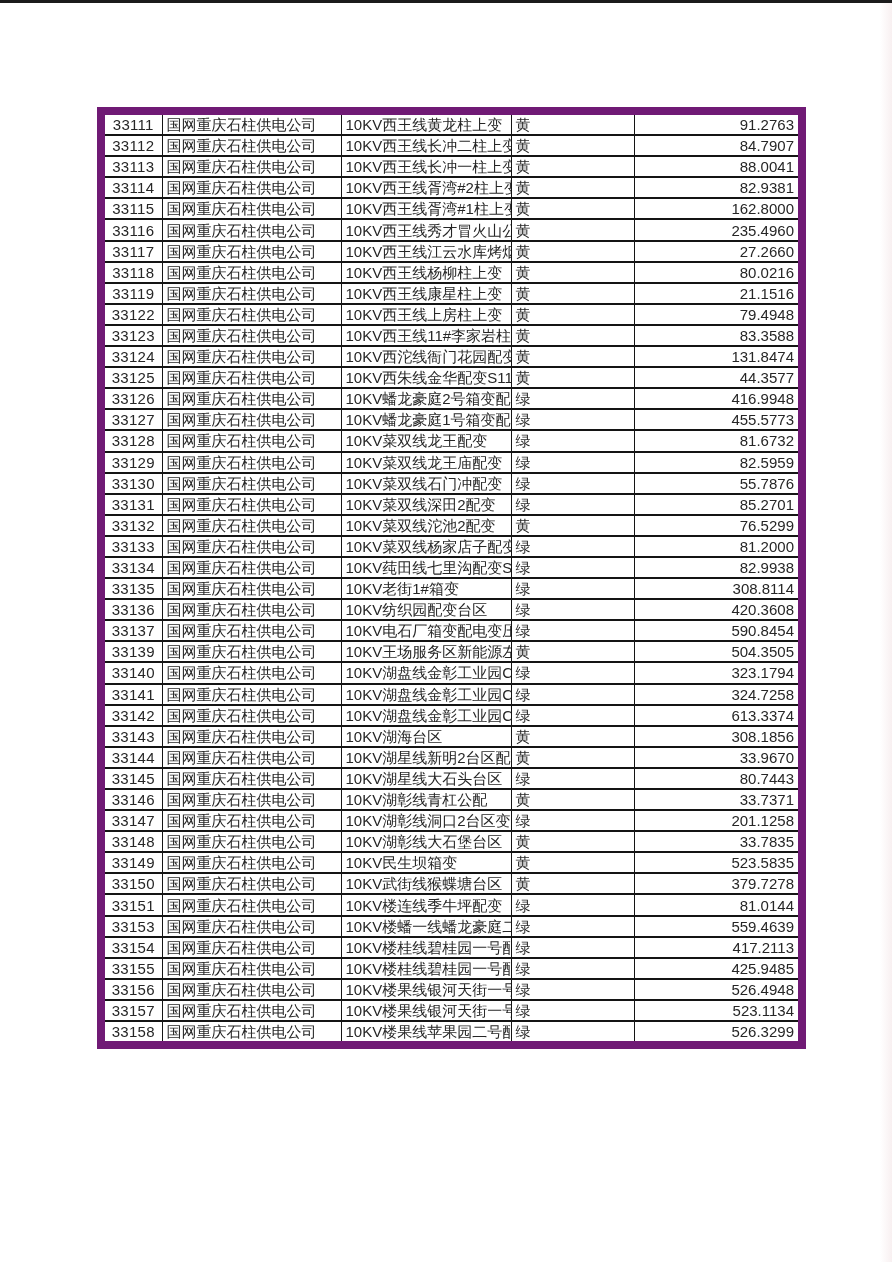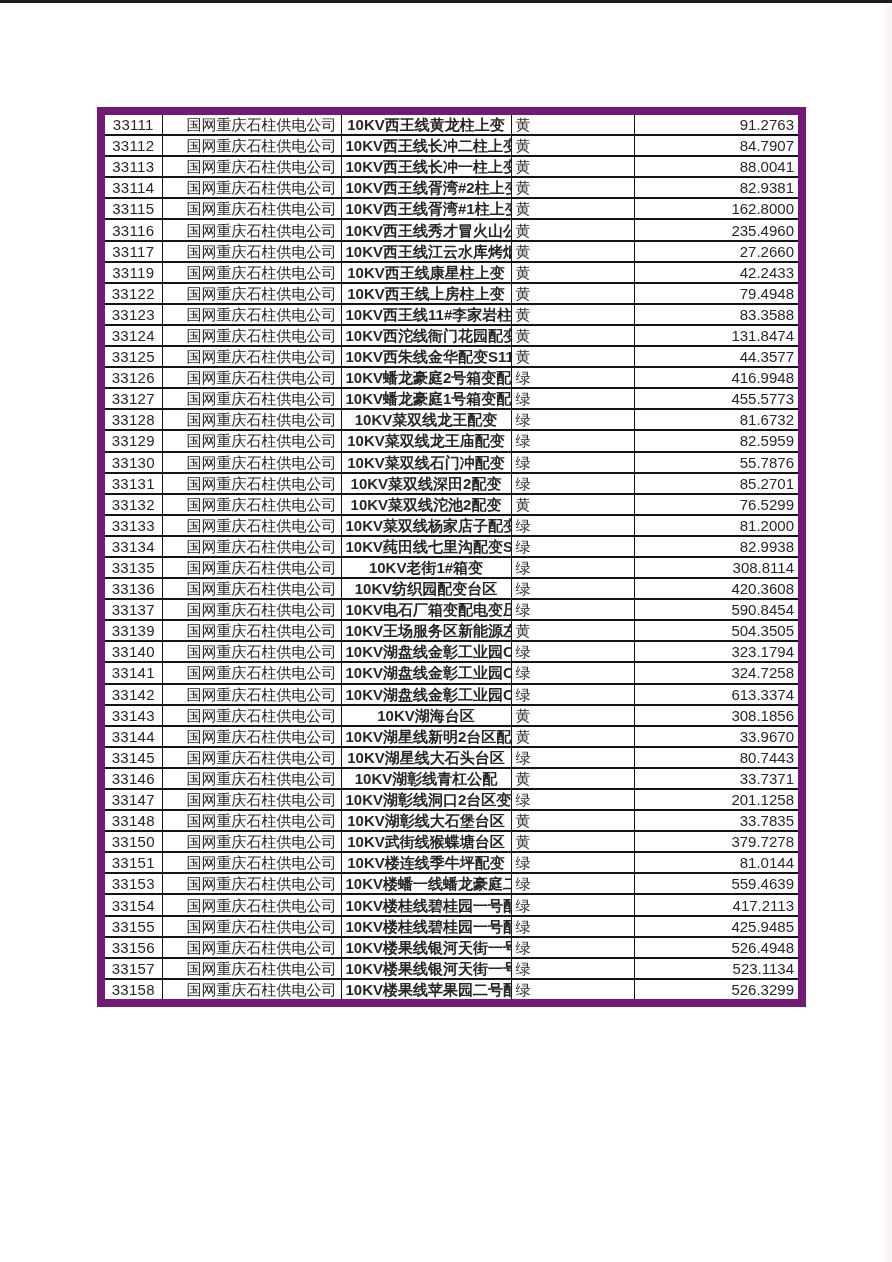--- a/index.html
+++ b/index.html
@@ -44,22 +44,22 @@
     height: 19.1px;
     padding: 0 4px;
     font-size: 15px;
     line-height: 19px;
     color: #262626;
     white-space: nowrap;
     overflow: hidden;
     box-sizing: content-box;
   }
   td.c-id    { text-align: center; letter-spacing: 0.3px; }
-  td.c-company { text-align: right; }
-  td.c-line  { text-align: center; font-weight: bold; }
+  td.c-company { text-align: left; }
+  td.c-line  { text-align: left; }
   td.c-status{ text-align: left; }
   td.c-value { text-align: right; }
 </style>
 </head>
 <body>
 
 <div class="page">
   <div class="top-edge"></div>
   <div class="right-shade"></div>
 
@@ -115,25 +115,32 @@
           <td class="c-value">235.4960</td>
         </tr>
         <tr>
           <td class="c-id">33117</td>
           <td class="c-company">国网重庆石柱供电公司</td>
           <td class="c-line">10KV西王线江云水库烤烟房</td>
           <td class="c-status">黄</td>
           <td class="c-value">27.2660</td>
         </tr>
         <tr>
+          <td class="c-id">33118</td>
+          <td class="c-company">国网重庆石柱供电公司</td>
+          <td class="c-line">10KV西王线杨柳柱上变</td>
+          <td class="c-status">黄</td>
+          <td class="c-value">80.0216</td>
+        </tr>
+        <tr>
           <td class="c-id">33119</td>
           <td class="c-company">国网重庆石柱供电公司</td>
           <td class="c-line">10KV西王线康星柱上变</td>
           <td class="c-status">黄</td>
-          <td class="c-value">42.2433</td>
+          <td class="c-value">21.1516</td>
         </tr>
         <tr>
           <td class="c-id">33122</td>
           <td class="c-company">国网重庆石柱供电公司</td>
           <td class="c-line">10KV西王线上房柱上变</td>
           <td class="c-status">黄</td>
           <td class="c-value">79.4948</td>
         </tr>
         <tr>
           <td class="c-id">33123</td>
@@ -302,20 +309,27 @@
           <td class="c-line">10KV湖彰线洞口2台区变压</td>
           <td class="c-status">绿</td>
           <td class="c-value">201.1258</td>
         </tr>
         <tr>
           <td class="c-id">33148</td>
           <td class="c-company">国网重庆石柱供电公司</td>
           <td class="c-line">10KV湖彰线大石堡台区</td>
           <td class="c-status">黄</td>
           <td class="c-value">33.7835</td>
+        </tr>
+        <tr>
+          <td class="c-id">33149</td>
+          <td class="c-company">国网重庆石柱供电公司</td>
+          <td class="c-line">10KV民生坝箱变</td>
+          <td class="c-status">黄</td>
+          <td class="c-value">523.5835</td>
         </tr>
         <tr>
           <td class="c-id">33150</td>
           <td class="c-company">国网重庆石柱供电公司</td>
           <td class="c-line">10KV武街线猴蝶塘台区</td>
           <td class="c-status">黄</td>
           <td class="c-value">379.7278</td>
         </tr>
         <tr>
           <td class="c-id">33151</td>

